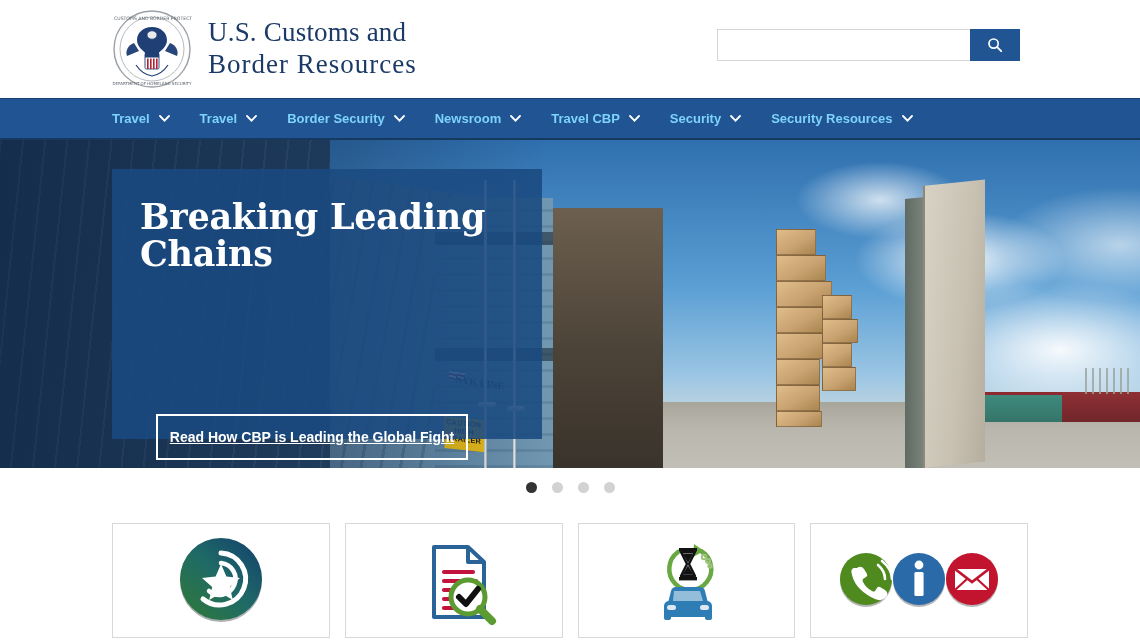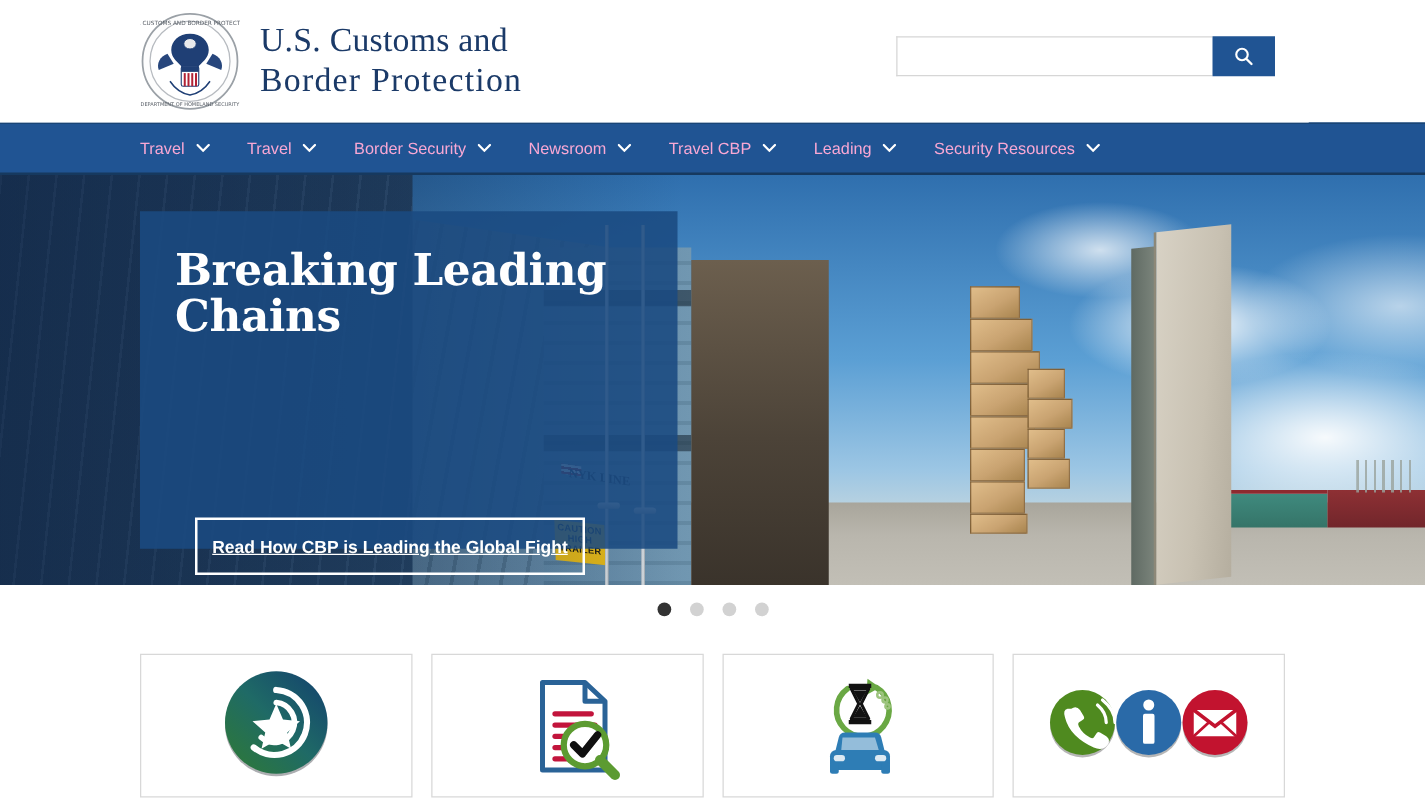--- a/index.html
+++ b/index.html
@@ -81,23 +81,23 @@
     background: #205493;
     border-top: 1px solid #17406e;
     border-bottom: 2px solid #16395f;
     display: flex;
     align-items: center;
     padding-left: 112px;
   }
   .nav-item {
     display: flex;
     align-items: center;
-    color: #f9a8d4;
+    color: #7dd3fc;
     font-size: 13px;
-    font-weight: normal;
+    font-weight: bold;
     margin-right: 30px;
     cursor: pointer;
     white-space: nowrap;
   }
   .nav-item .label { margin-right: 9px; }
   .chev {
     display: inline-block;
     width: 11px;
     height: 7px;
   }
@@ -328,21 +328,21 @@
           <rect x="41" y="49.5" width="1.6" height="10.5"></rect>
           <rect x="44" y="49.5" width="1.6" height="10.5"></rect>
         </g>
         <path d="M24 56 C28 62 34 66 40 67 C46 66 52 62 56 56" fill="none" stroke="#1f3f75" stroke-width="1.2"></path>
         <text x="40" y="11" font-family="DejaVu Sans, sans-serif" font-size="4.6" fill="#5a6068" text-anchor="middle">U.S. CUSTOMS AND BORDER PROTECTION</text>
         <text x="40" y="75.5" font-family="DejaVu Sans, sans-serif" font-size="4" fill="#5a6068" text-anchor="middle">DEPARTMENT OF HOMELAND SECURITY</text>
       </svg>
     </div>
     <div class="brand-text">
       <div class="brand-line1">U.S. Customs and</div>
-      <div class="brand-line2">Border Protection</div>
+      <div class="brand-line2">Border Resources</div>
     </div>
   </div>
 
   <div class="search-wrap">
     <input class="search-input" type="text" value="" style="">
     <button class="search-btn">
       <span>
         <svg width="16" height="16" viewBox="0 0 16 16">
           <circle cx="6.6" cy="6.6" r="4.6" fill="none" stroke="#ffffff" stroke-width="1.7"></circle>
           <line x1="10.2" y1="10.2" x2="14.2" y2="14.2" stroke="#ffffff" stroke-width="1.9" stroke-linecap="round"></line>
@@ -387,21 +387,21 @@
   </div>
   <div class="nav-item">
     <span class="label">Travel CBP</span>
     <span class="chev">
       <svg width="11" height="7" viewBox="0 0 11 7">
           <path d="M1 1 L5.5 5.6 L10 1" fill="none" stroke="#ffffff" stroke-width="1.8" stroke-linecap="round"></path>
         </svg>
     </span>
   </div>
   <div class="nav-item">
-    <span class="label">Leading</span>
+    <span class="label">Security</span>
     <span class="chev">
       <svg width="11" height="7" viewBox="0 0 11 7">
           <path d="M1 1 L5.5 5.6 L10 1" fill="none" stroke="#ffffff" stroke-width="1.8" stroke-linecap="round"></path>
         </svg>
     </span>
   </div>
   <div class="nav-item">
     <span class="label">Security Resources</span>
     <span class="chev">
       <svg width="11" height="7" viewBox="0 0 11 7">

